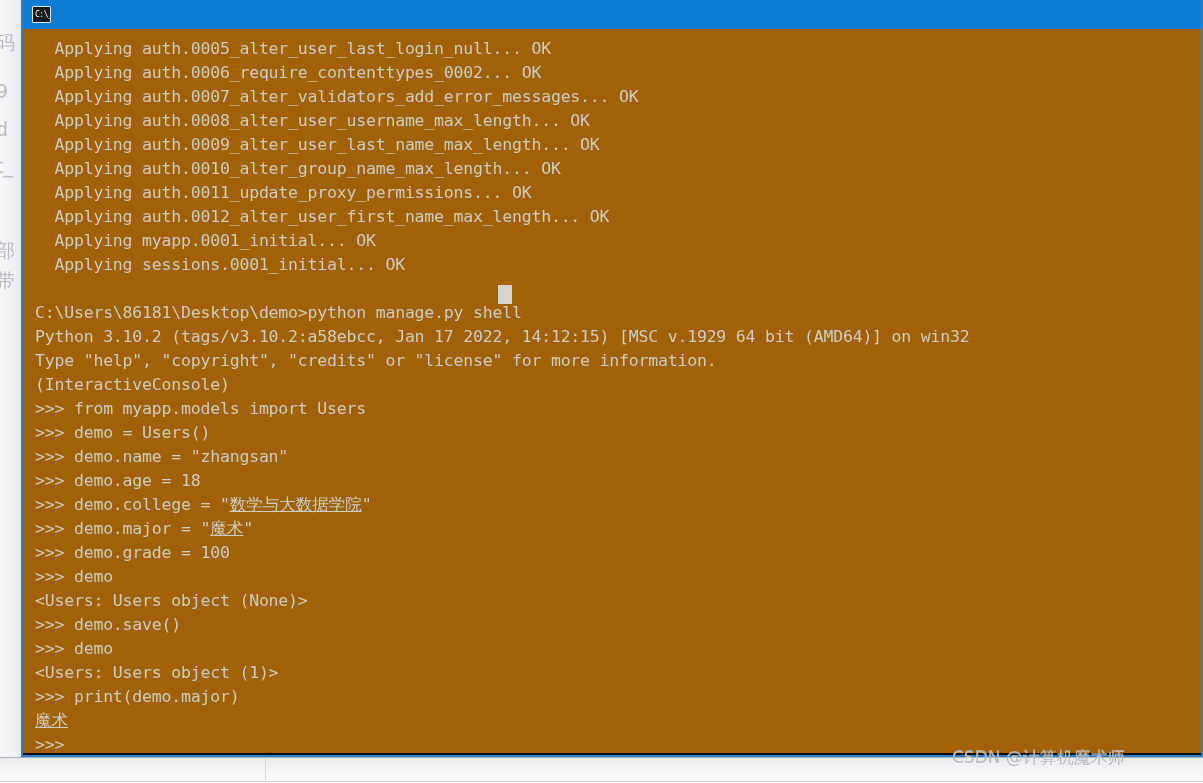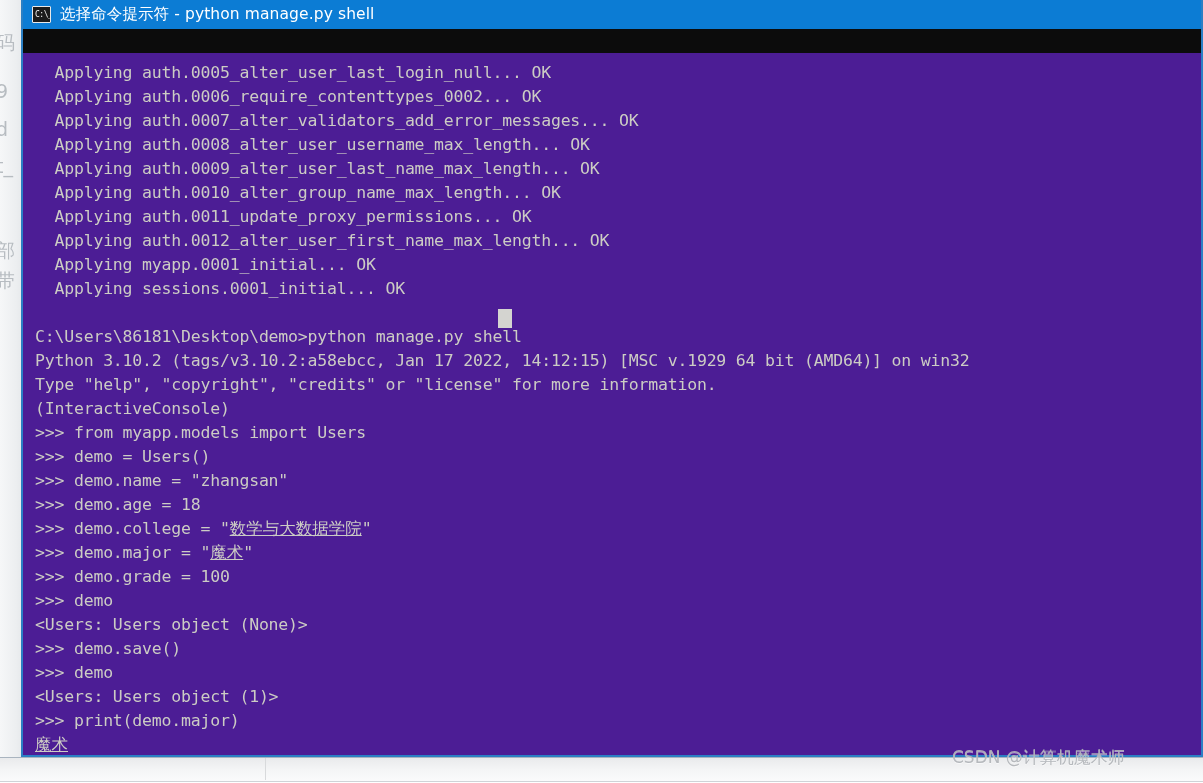--- a/index.html
+++ b/index.html
@@ -129,23 +129,22 @@
     font-family: "DejaVu Sans", sans-serif;
     white-space: nowrap;
     letter-spacing: 0.1px;
   }
 
   #console-body {
     position: absolute;
     left: 0; top: 29px;
     width: 1178px;
     height: 724px;
-    background: #4c1d95;
-    overflow: hidden;
-    margin-top: 24px;
+    background: #a16207;
+    overflow: hidden;
   }
   #console-text {
     position: absolute;
     left: 12px;
     top: 8px;
     color: #ccccc4;
     font-family: "DejaVu Sans Mono", monospace;
     font-size: 16.5px;
     line-height: 24px;
     white-space: pre;
@@ -199,21 +198,20 @@
   <div class="bg-taskbar-sep"></div>
   <div class="bg-taskbar-bottomline"></div>
 </div>
 
 <div id="console-window">
 
   <div id="titlebar">
     <div id="cmd-icon">
       <span class="glyph">C:\_</span>
     </div>
-    <div id="titlebar-text">选择命令提示符 - python  manage.py shell</div>
   </div>
 
   <div id="console-body">
     <div id="console-text"><div class="line"><span>  Applying auth.0005_alter_user_last_login_null... OK</span></div><div class="line"><span>  Applying auth.0006_require_contenttypes_0002... OK</span></div><div class="line"><span>  Applying auth.0007_alter_validators_add_error_messages... OK</span></div><div class="line"><span>  Applying auth.0008_alter_user_username_max_length... OK</span></div><div class="line"><span>  Applying auth.0009_alter_user_last_name_max_length... OK</span></div><div class="line"><span>  Applying auth.0010_alter_group_name_max_length... OK</span></div><div class="line"><span>  Applying auth.0011_update_proxy_permissions... OK</span></div><div class="line"><span>  Applying auth.0012_alter_user_first_name_max_length... OK</span></div><div class="line"><span>  Applying myapp.0001_initial... OK</span></div><div class="line"><span>  Applying sessions.0001_initial... OK</span></div><div class="line">&nbsp;</div><div class="line"><span>C:\Users\86181\Desktop\demo&gt;python manage.py shell</span></div><div class="line"><span>Python 3.10.2 (tags/v3.10.2:a58ebcc, Jan 17 2022, 14:12:15) [MSC v.1929 64 bit (AMD64)] on win32</span></div><div class="line"><span>Type "help", "copyright", "credits" or "license" for more information.</span></div><div class="line"><span>(InteractiveConsole)</span></div><div class="line"><span>&gt;&gt;&gt; from myapp.models import Users</span></div><div class="line"><span>&gt;&gt;&gt; demo = Users()</span></div><div class="line"><span>&gt;&gt;&gt; demo.name = "zhangsan"</span></div><div class="line"><span>&gt;&gt;&gt; demo.age = 18</span></div><div class="line"><span>&gt;&gt;&gt; demo.college = "</span><span class="cjk">数学与大数据学院</span><span>"</span></div><div class="line"><span>&gt;&gt;&gt; demo.major = "</span><span class="cjk">魔术</span><span>"</span></div><div class="line"><span>&gt;&gt;&gt; demo.grade = 100</span></div><div class="line"><span>&gt;&gt;&gt; demo</span></div><div class="line"><span>&lt;Users: Users object (None)&gt;</span></div><div class="line"><span>&gt;&gt;&gt; demo.save()</span></div><div class="line"><span>&gt;&gt;&gt; demo</span></div><div class="line"><span>&lt;Users: Users object (1)&gt;</span></div><div class="line"><span>&gt;&gt;&gt; print(demo.major)</span></div><div class="line"><span class="cjk">魔术</span></div><div class="line"><span>&gt;&gt;&gt; </span></div></div>
     <div class="cursor-block" id="cursor-mid"></div>
 
   </div>
 
 </div>
 

